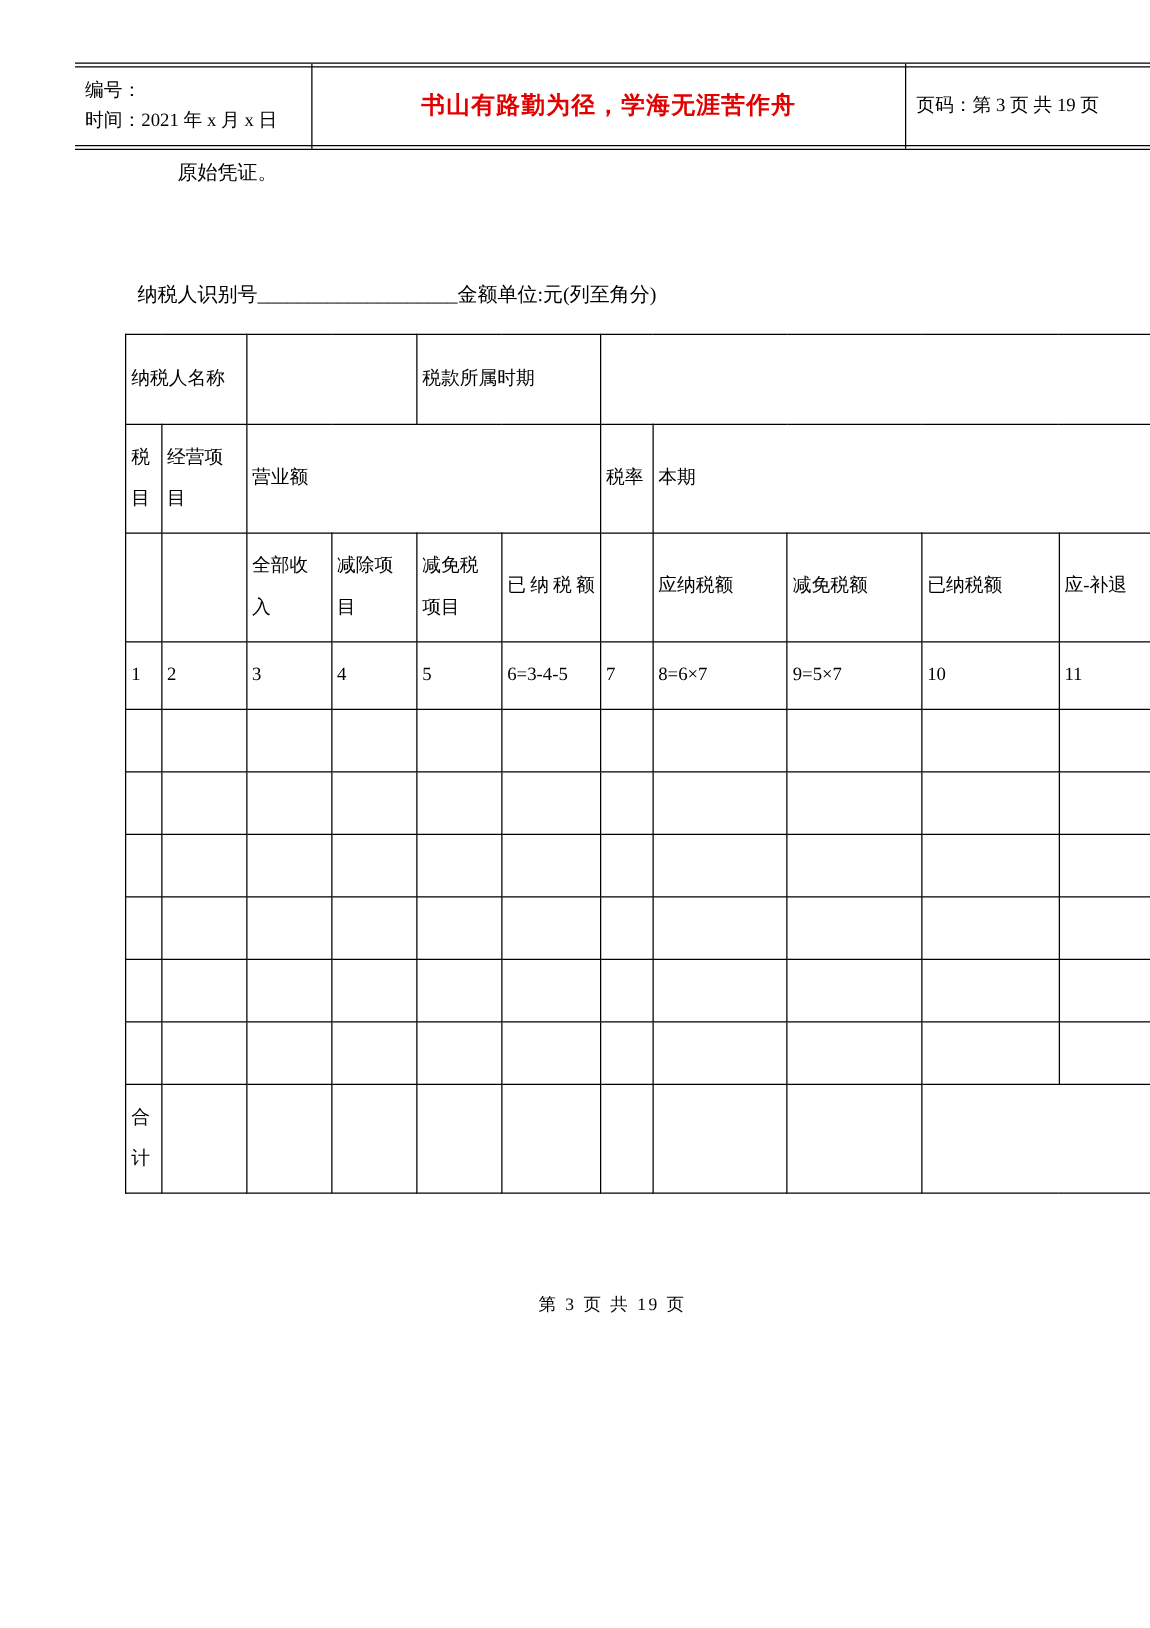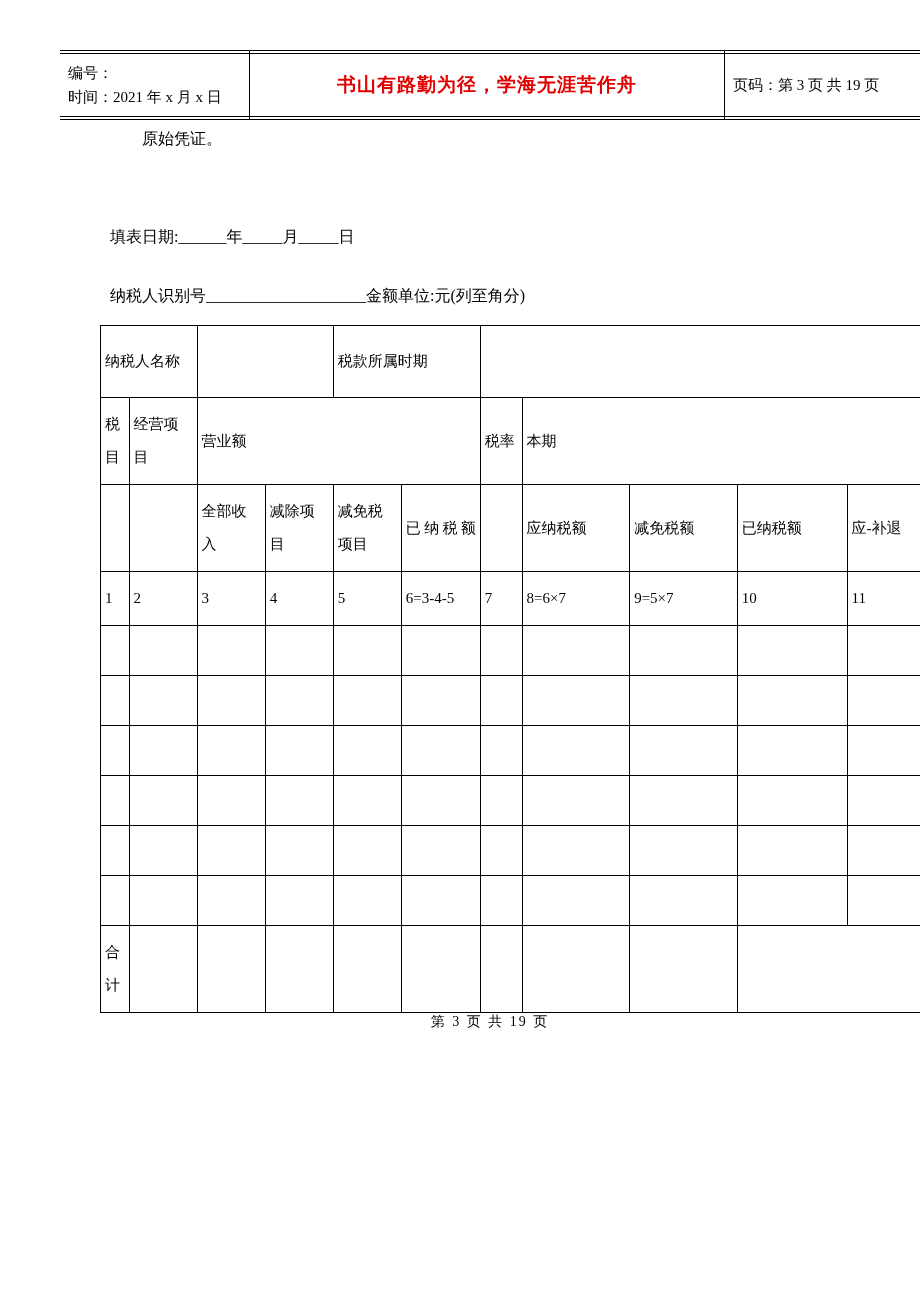--- a/index.html
+++ b/index.html
@@ -101,20 +101,21 @@
     .main-table .empty td {
       height: 50px;
     }
     .justify {
       text-align-last: justify;
       text-align: justify;
     }
     .footer {
       text-align: center;
       font-size: 14px;
+      margin-top: 80px;
       letter-spacing: 2px;
     }
     .col-1 { width: 26px; }
     .col-2 { width: 62px; }
     .col-3 { width: 62px; }
     .col-4 { width: 62px; }
     .col-5 { width: 62px; }
     .col-6 { width: 72px; }
     .col-7 { width: 38px; }
     .col-8 { width: 98px; }
@@ -130,21 +131,20 @@
     <div class="th-cell th-left">
       <div>编号：</div>
       <div>时间：2021 年 x 月 x 日</div>
     </div>
     <div class="th-cell th-center">书山有路勤为径，学海无涯苦作舟</div>
     <div class="th-cell th-right">页码：第 3 页  共 19 页</div>
   </div>
 
   <p class="para indent">原始凭证。</p>
   <div class="spacer"></div>
-  <p class="para">填表日期:______年_____月_____日</p>
   <p class="para" style="margin-bottom:5px">纳税人识别号____________________金额单位:元(列至角分)</p>
 
   <table class="main-table">
     <colgroup>
       <col class="col-1">
         <col class="col-2">
         <col class="col-3">
         <col class="col-4">
       <col class="col-5">
         <col class="col-6">

